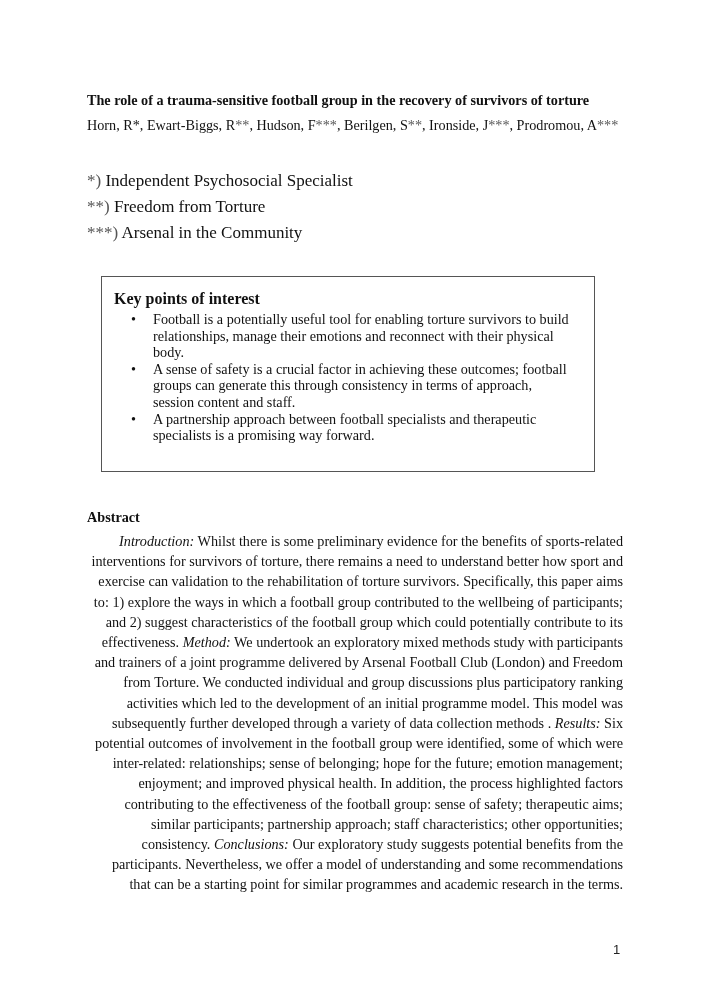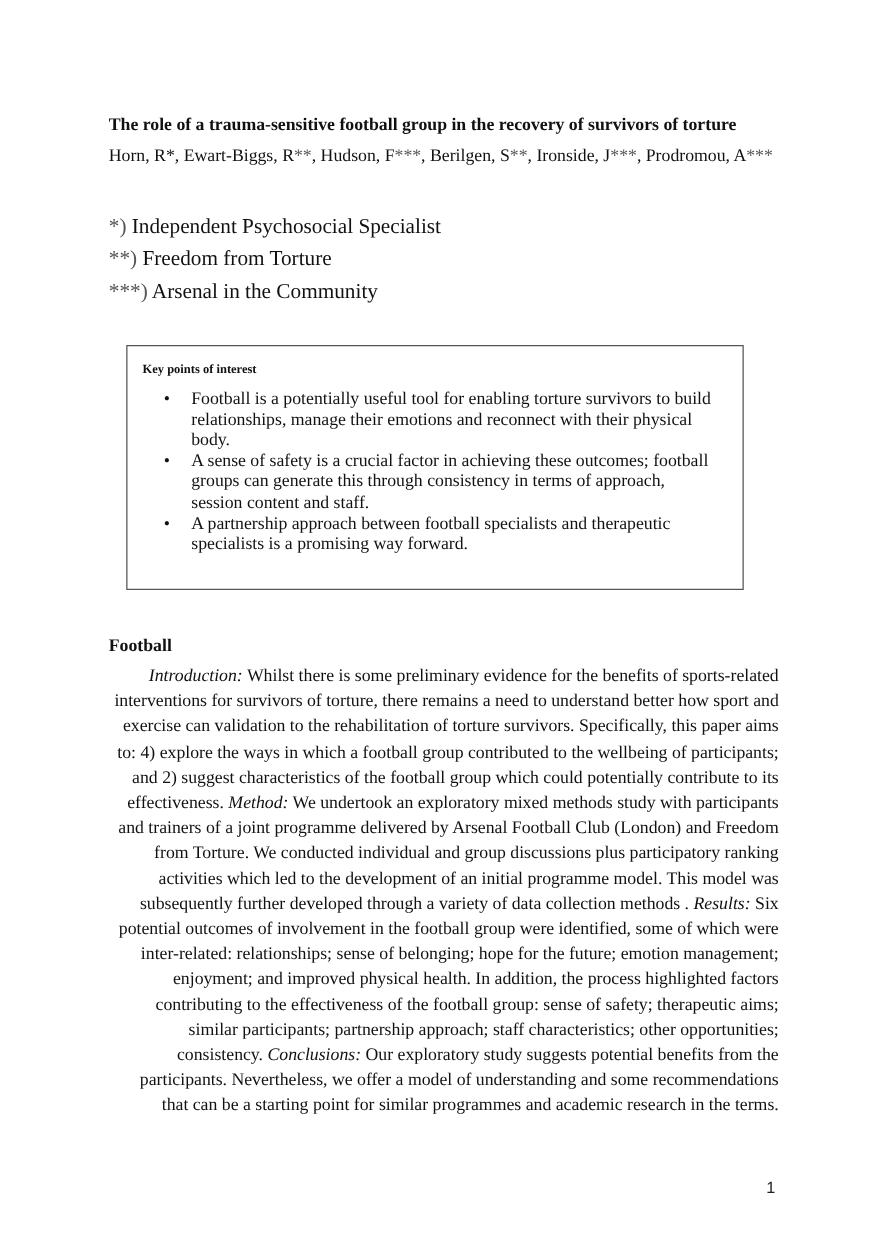--- a/index.html
+++ b/index.html
@@ -4,21 +4,21 @@
 <style>
   html, body { margin:0; padding:0; background:#ffffff; }
   body { width:707px; height:1000px; position:relative; overflow:hidden;
          font-family:"Liberation Serif", serif; color:#111; }
   .abs { position:absolute; }
   .title { left:87px; top:92px; font-size:14.2px; font-weight:bold; white-space:nowrap; }
   .authors { left:87px; top:117px; font-size:14.2px; white-space:nowrap; }
   .sup { color:#555; }
   .aff { left:87px; font-size:17px; white-space:nowrap; }
   .box { left:101px; top:276px; width:494px; height:196px; border:1px solid #555; box-sizing:border-box; }
-  .box-title { position:absolute; left:12px; top:13px; font-size:10px; font-weight:bold; }
+  .box-title { position:absolute; left:12px; top:13px; font-size:16px; font-weight:bold; }
   .box ul { position:absolute; left:0; top:34px; margin:0; padding:0 0 0 51px; width:420px; list-style:none; }
   .box li { position:relative; font-size:14.2px; line-height:16.6px; margin:0; }
   .box li .bullet { position:absolute; left:-22px; top:0; }
   .abstract-h { left:87px; top:509px; font-size:14.2px; font-weight:bold; }
   .abstract { left:87px; top:531px; width:536px; font-size:14.2px; line-height:20.2px;text-align:right; }
   .abstract .line { display:block; white-space:nowrap; }
   .pagenum { left:613px; top:942px; font-family:"Liberation Sans", sans-serif; font-size:13px; color:#222; }
 </style>
 </head>
 <body>
@@ -39,26 +39,26 @@
 
 <div class="abs box">
   <div class="box-title">Key points of interest</div>
   <ul>
     <li><span class="bullet">•</span><span>Football is a potentially useful tool for enabling torture survivors to build relationships, manage their emotions and reconnect with their physical body.</span></li>
     <li><span class="bullet">•</span><span>A sense of safety is a crucial factor in achieving these outcomes; football groups can generate this through consistency in terms of approach, session content and staff.</span></li>
     <li><span class="bullet">•</span><span>A partnership approach between football specialists and therapeutic specialists is a promising way forward.</span></li>
   </ul>
 </div>
 
-<div class="abs abstract-h">Football</div>
+<div class="abs abstract-h">Abstract</div>
 <div class="abs abstract" id="abstract">
     <span class="line"><em>Introduction:</em><span> Whilst there is some preliminary evidence for the benefits of sports-related</span></span>
     <span class="line"><span>interventions for survivors of torture, there remains a need to understand better how sport and</span></span>
     <span class="line"><span>exercise can validation to the rehabilitation of torture survivors.  Specifically, this paper aims</span></span>
-    <span class="line"><span>to: 4) explore the ways in which a football group contributed to the wellbeing of participants;</span></span>
+    <span class="line"><span>to: 1) explore the ways in which a football group contributed to the wellbeing of participants;</span></span>
     <span class="line"><span>and 2) suggest characteristics of the football group which could potentially contribute to its</span></span>
     <span class="line"><span>effectiveness. </span><em>Method:</em><span> We undertook an exploratory mixed methods study with participants</span></span>
     <span class="line"><span>and trainers of a joint programme delivered by Arsenal Football Club (London) and Freedom</span></span>
     <span class="line"><span>from Torture.   We conducted individual and group discussions plus participatory ranking</span></span>
     <span class="line"><span>activities which led to the development of an initial programme model.  This model was</span></span>
     <span class="line"><span>subsequently further developed through a variety of data collection methods . </span><em>Results:</em><span> Six</span></span>
     <span class="line"><span>potential outcomes of involvement in the football group were identified, some of which were</span></span>
     <span class="line"><span>inter-related: relationships; sense of belonging; hope for the future; emotion management;</span></span>
     <span class="line"><span>enjoyment; and improved physical health.  In addition, the process highlighted factors</span></span>
     <span class="line"><span>contributing to the effectiveness of the football group: sense of safety; therapeutic aims;</span></span>

